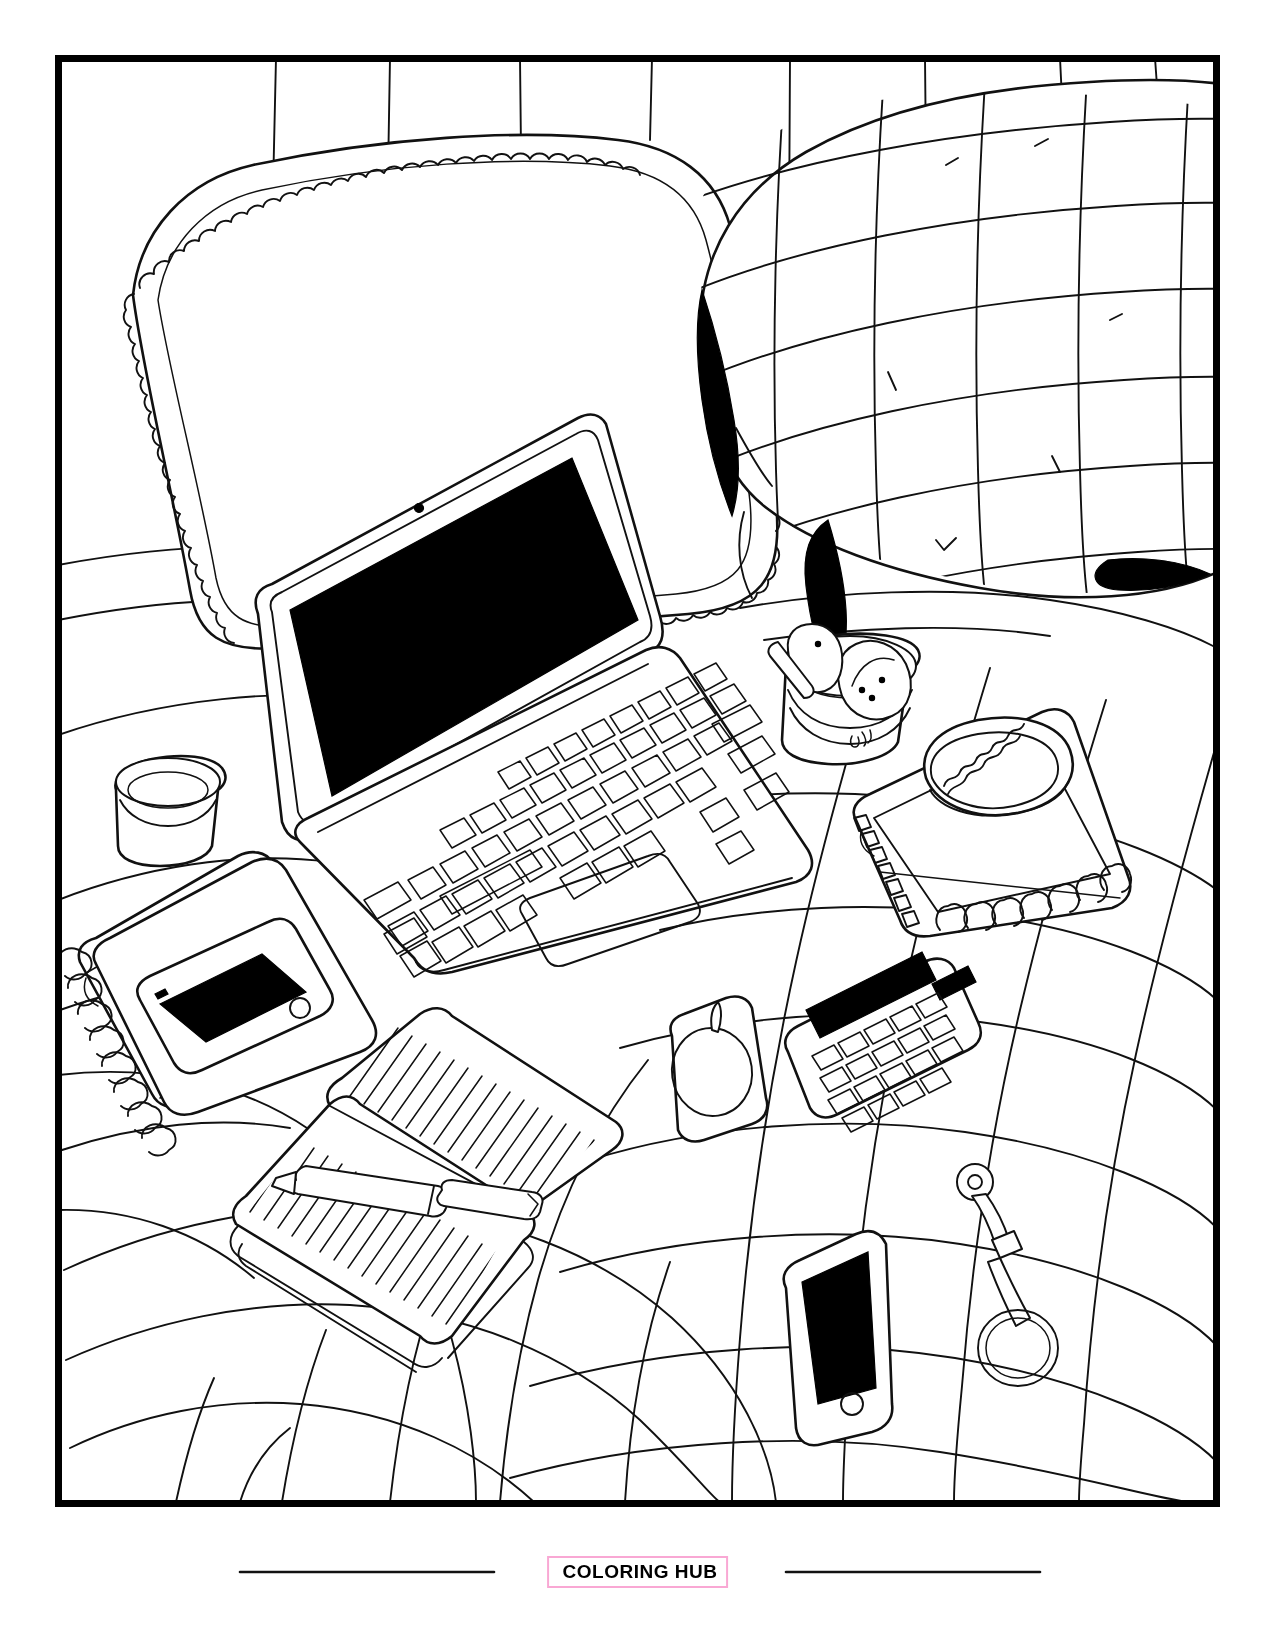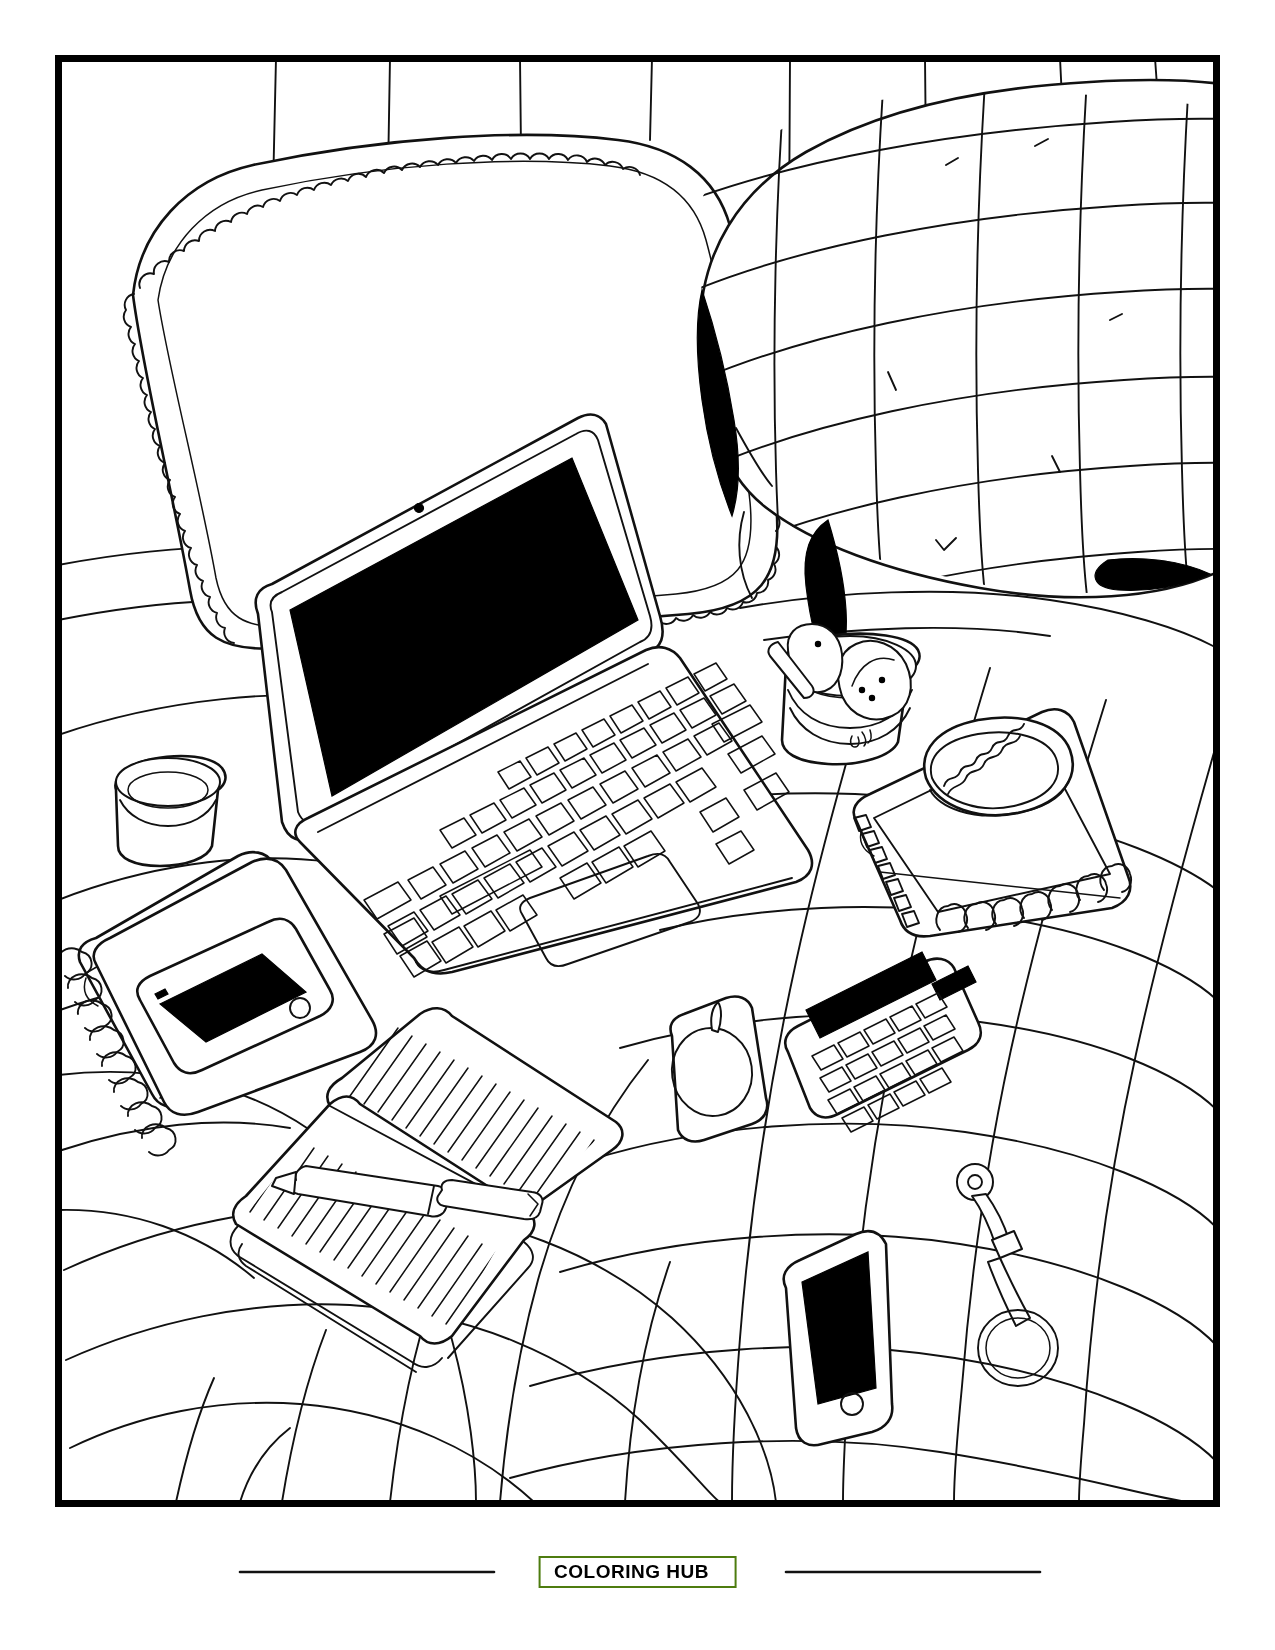--- a/index.html
+++ b/index.html
@@ -21,22 +21,22 @@
     width: 1275px;
     height: 1650px;
     display: block;
   }
   .footer-badge {
     position: absolute;
     left: 50%;
     transform: translateX(-50%);
     top: 1556px;
     background: #ffffff;
-    border: 2px solid #4d7c0f;
-    padding: 4px 26px 5px 14px;
+    border: 2px solid #f9a8d4;
+    padding: 4px 9px 5px 14px;
     font-size: 19px;
     font-weight: bold;
     letter-spacing: 0.5px;
     color: #000000;
     font-family: "Liberation Sans", sans-serif;
     line-height: 1;
     white-space: nowrap;
     z-index: 5;
   }
 </style>

